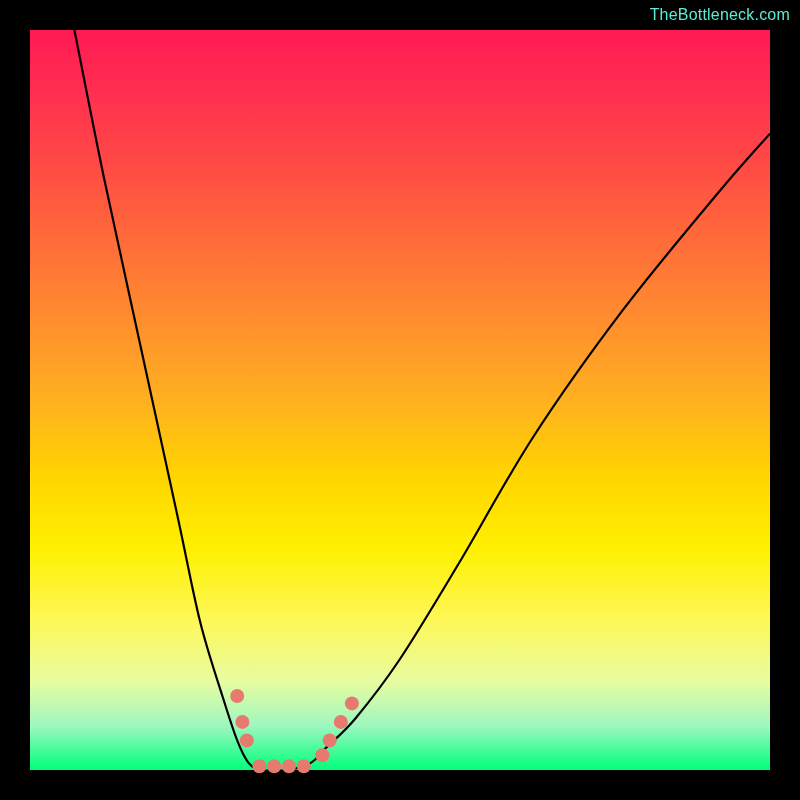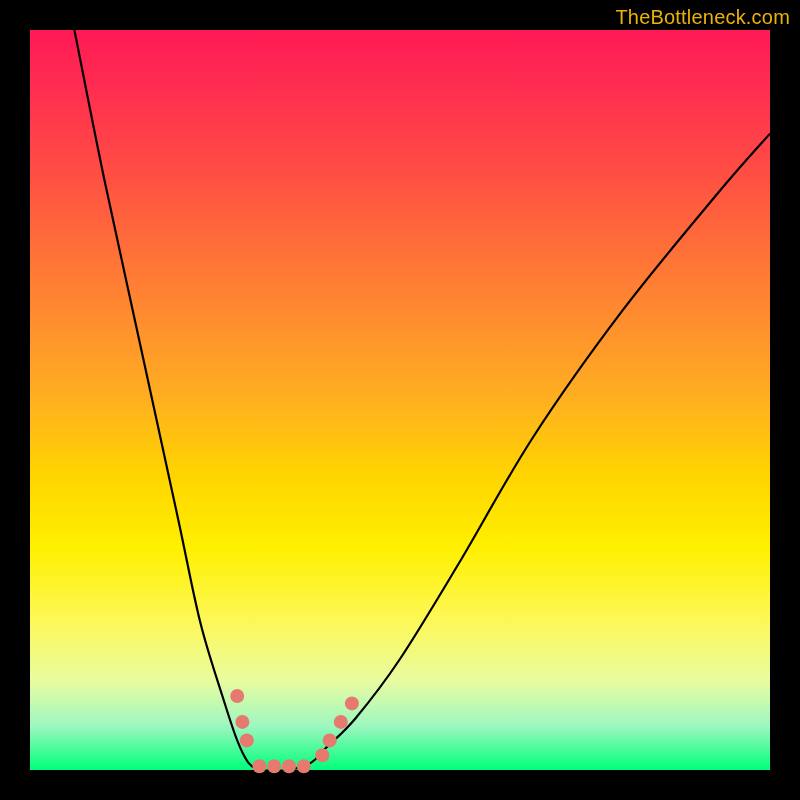--- a/index.html
+++ b/index.html
@@ -29,22 +29,22 @@
       #fdf85a 80%,
       #e8fca0 88%,
       #9ef7c0 94%,
       #00ff7a 100%
     );
   }
   .watermark {
     position: absolute;
     top: 6px;
     right: 10px;
-    color: #eab308;
-    font-size: 20px;
+    color: #5eead4;
+    font-size: 16px;
     letter-spacing: 0.2px;
     z-index: 5;
     user-select: none;
   }
   svg.curves {
     position: absolute;
     left: 30px;
     top: 30px;
     width: 740px;
     height: 740px;

